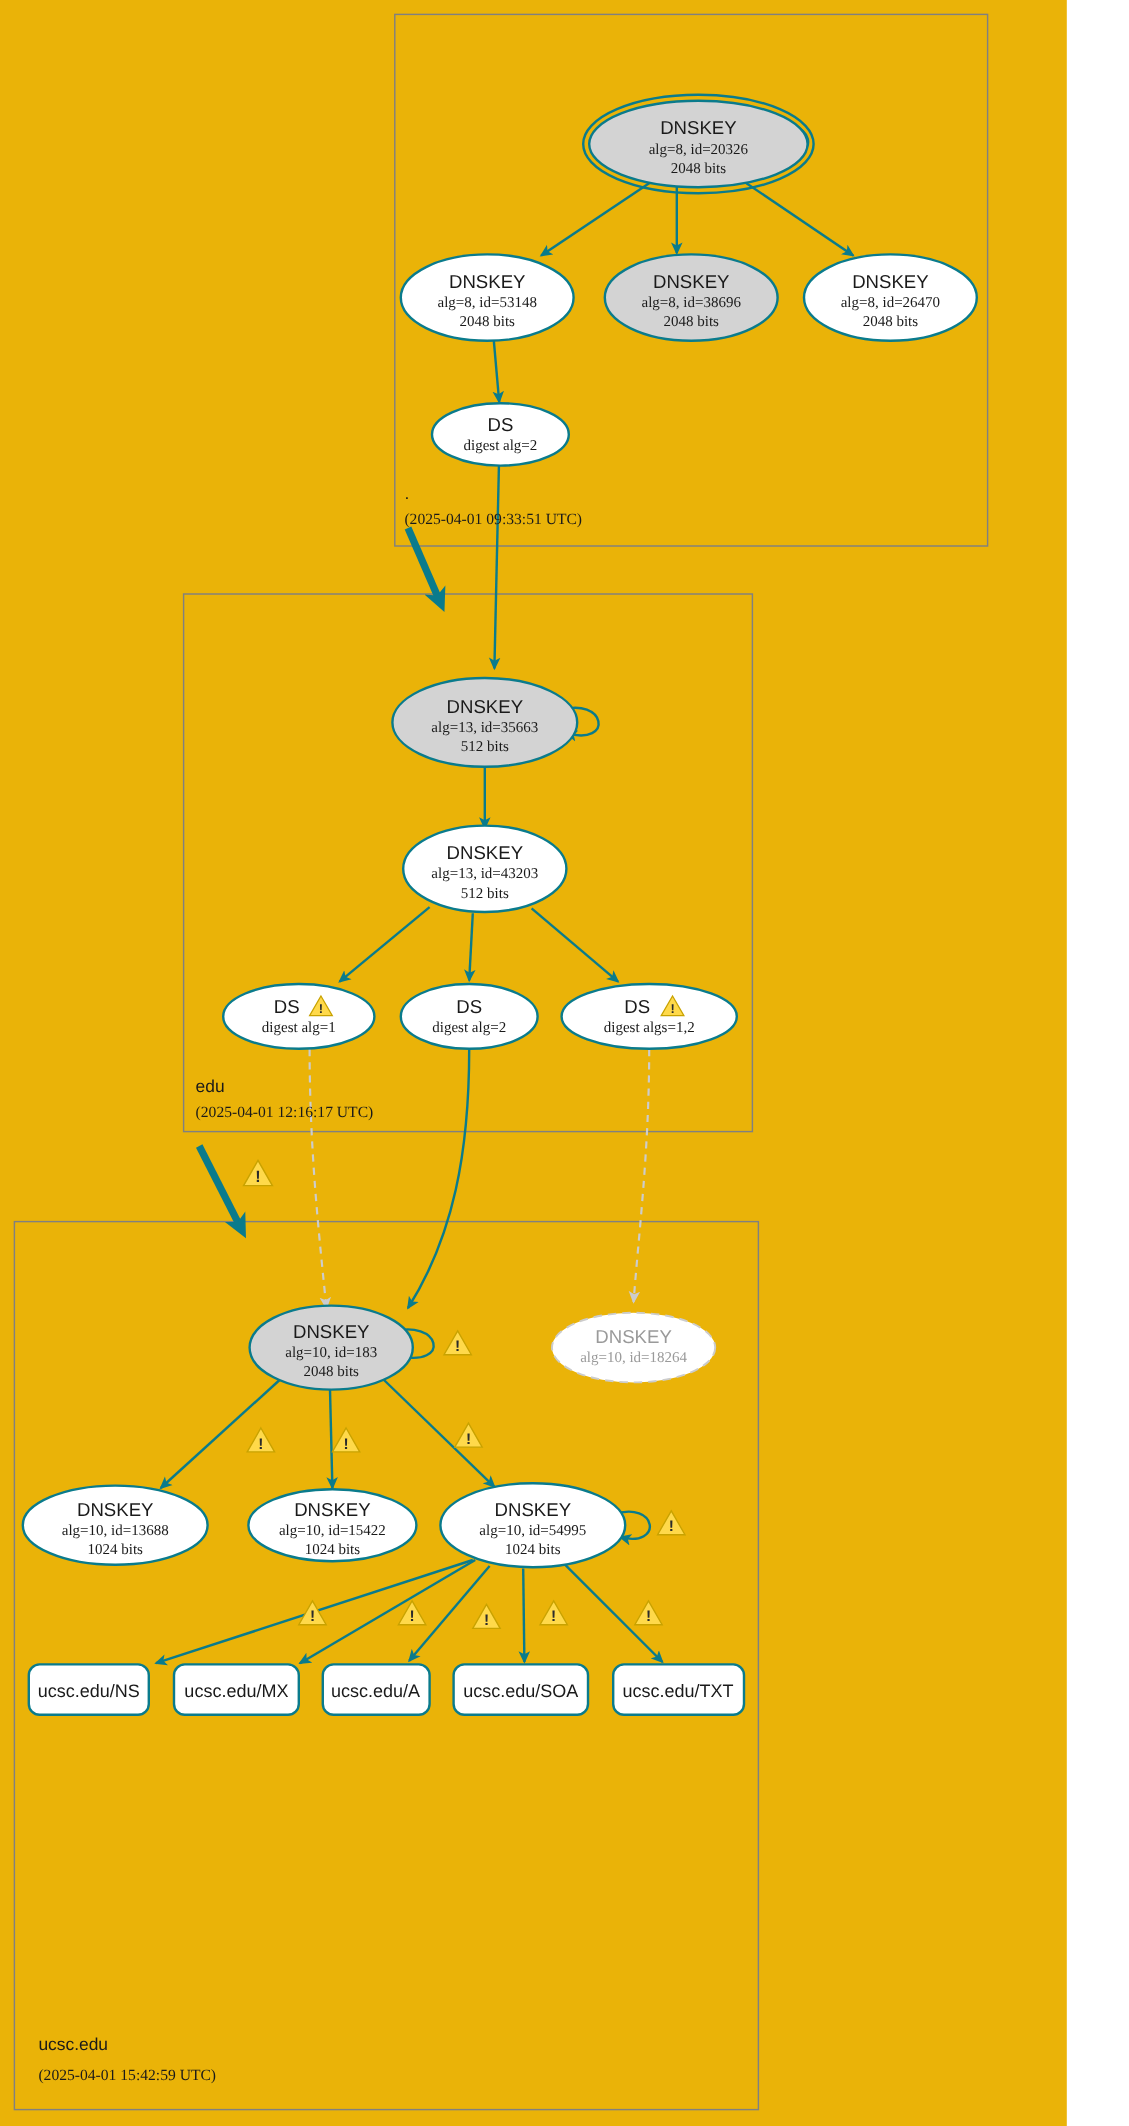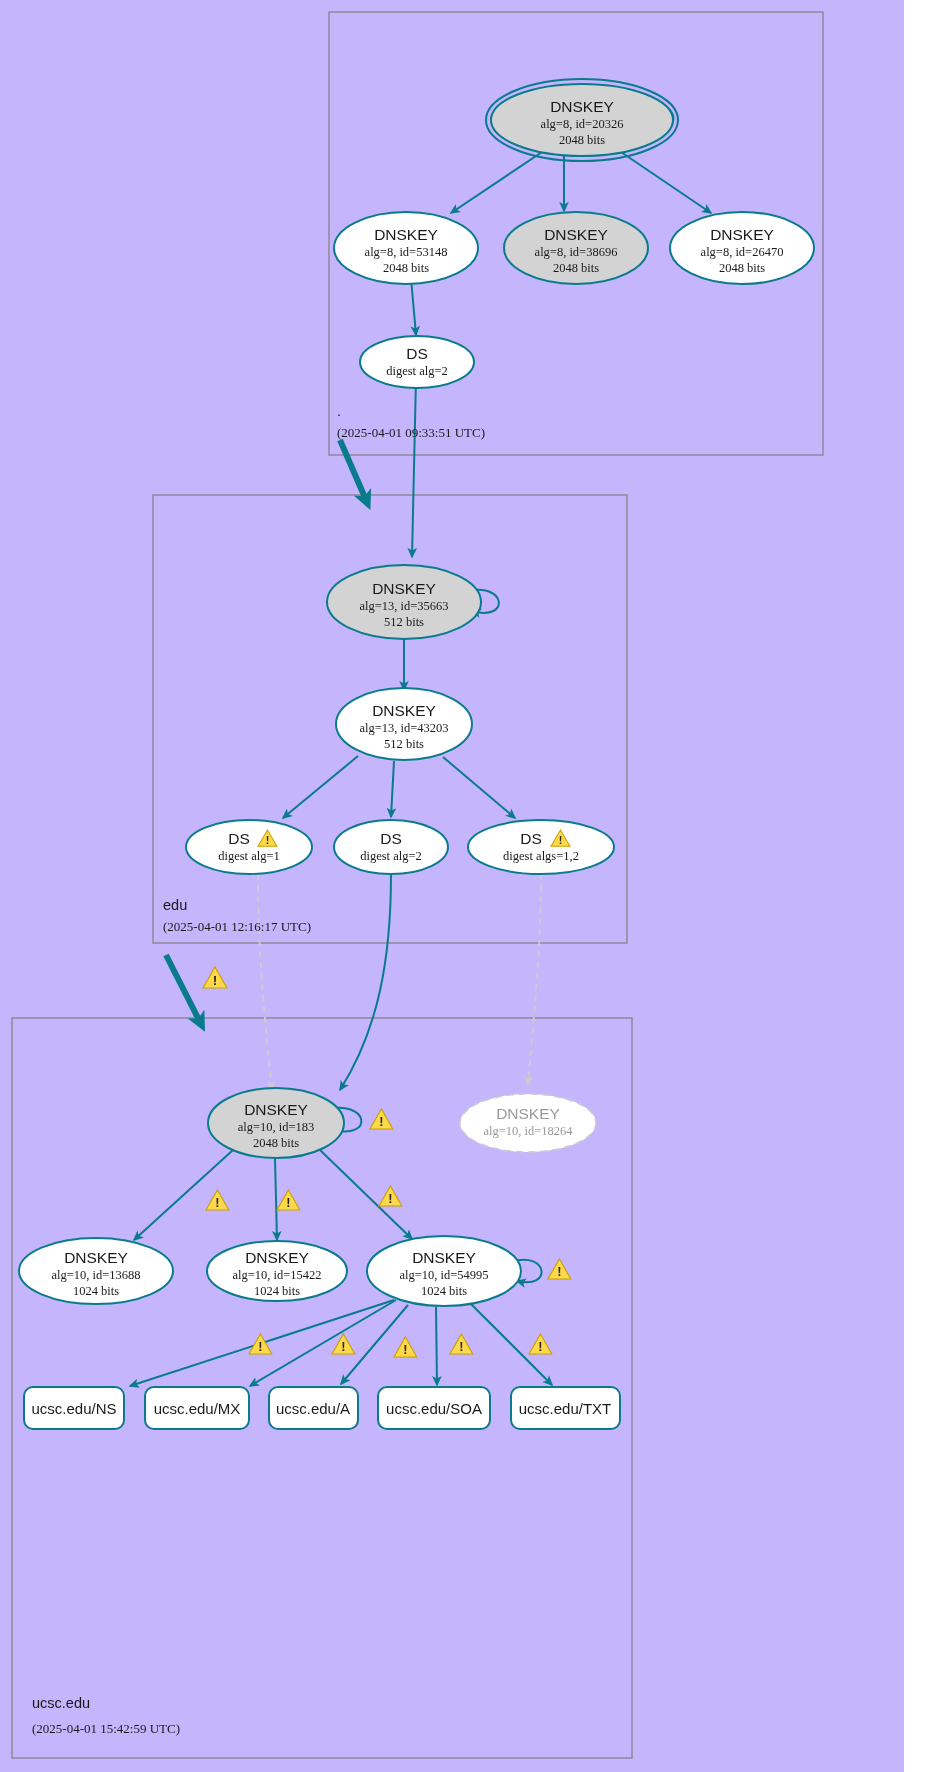--- a/index.html
+++ b/index.html
@@ -5,23 +5,22 @@
   html, body {
     margin: 0;
     padding: 0;
     background: #ffffff;
     font-family: "Liberation Sans", sans-serif;
   }
   #root-canvas {
     position: relative;
     width: 889px;
     height: 1772px;
-    background: #c4b5fd;
+    background: #eab308;
     overflow: hidden;
-    padding-left: 15px;
   }
   svg.diagram {
     position: absolute;
     left: 0;
     top: 0;
     width: 941px;
     height: 1772px;
   }
   .zone-box {
     fill: none;

